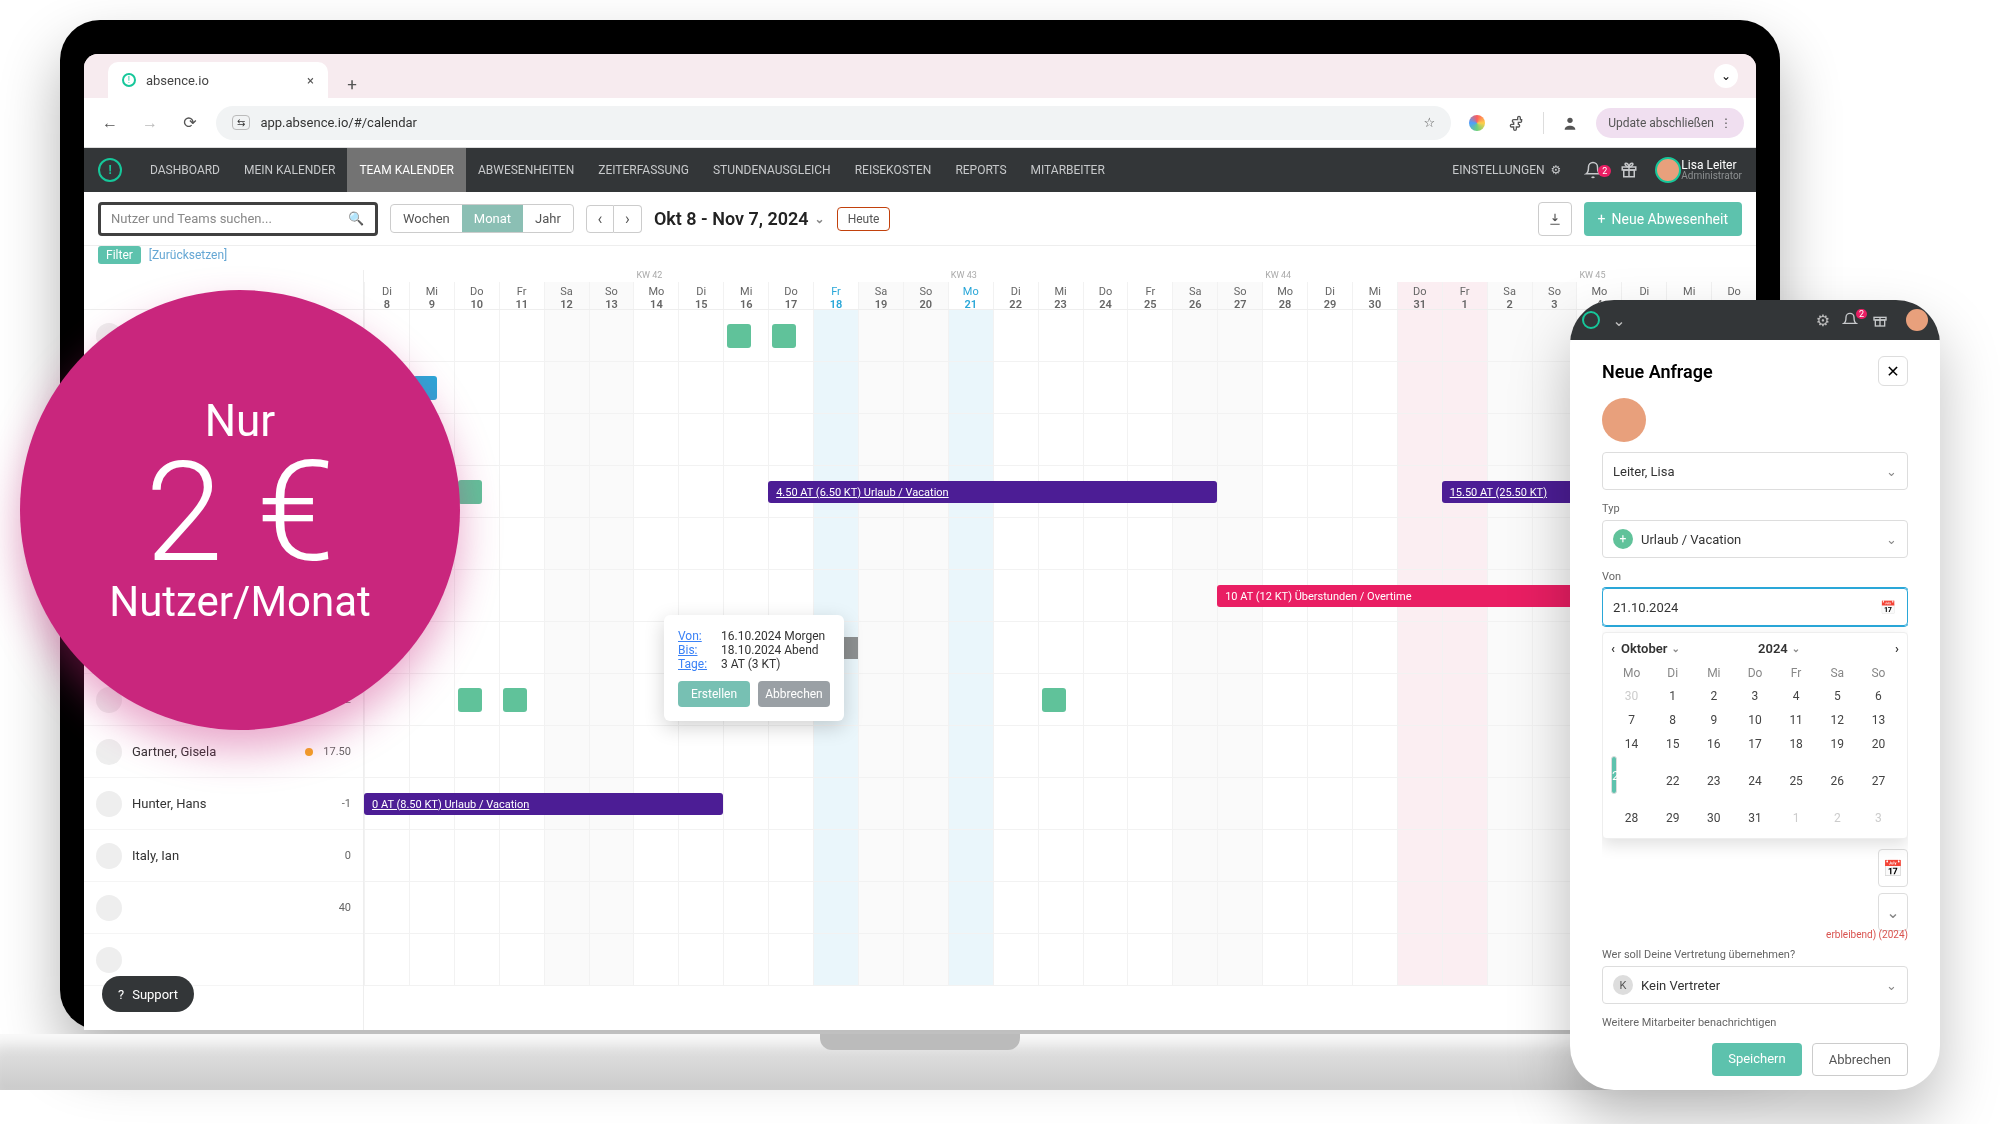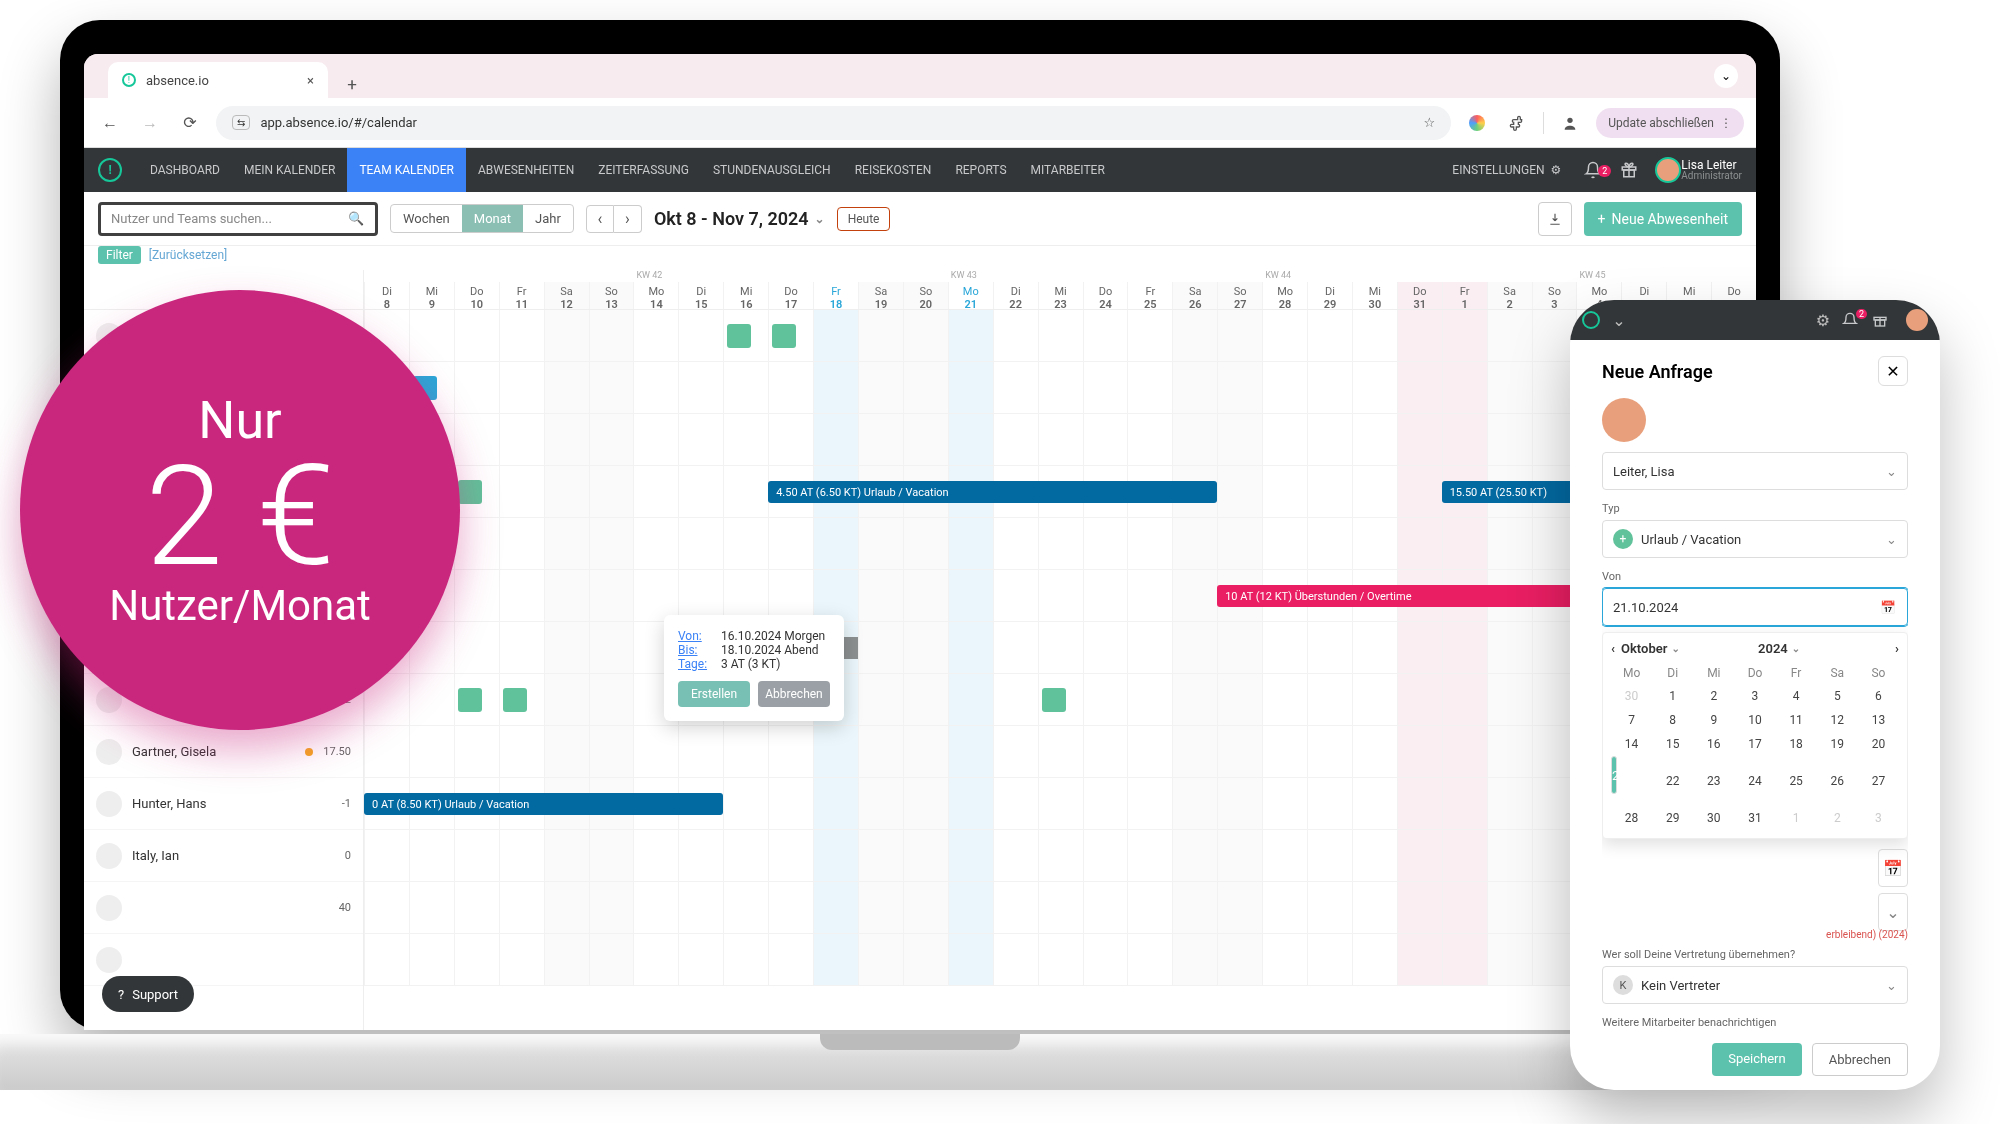--- a/index.html
+++ b/index.html
@@ -23,21 +23,21 @@
   .urlbar .icon-btn{width:28px;height:28px;display:flex;align-items:center;justify-content:center;color:#555;border-radius:50%;}
   .urlbar .addr{flex:1;height:34px;background:#f1f3f4;border-radius:17px;display:flex;align-items:center;padding:0 16px;font-size:13px;color:#333;gap:10px;}
   .urlbar .addr .star{margin-left:auto;color:#555;}
   .update-pill{height:30px;background:#f0dff0;border-radius:15px;padding:0 12px;display:flex;align-items:center;font-size:12px;color:#555;}
 
   
   .app { flex:1; background:#fff; display:flex; flex-direction:column; overflow:hidden;}
   .topnav{height:44px;background:#333638;display:flex;align-items:center;color:#c7c9cb;font-size:12px;padding:0 14px;gap:4px;}
   .topnav .logo{width:24px;height:24px;border-radius:50%;border:2px solid #16c79a;display:flex;align-items:center;justify-content:center;color:#16c79a;font-weight:700;margin-right:12px;}
   .topnav .navitem{padding:0 12px;height:100%;display:flex;align-items:center;white-space:nowrap;}
-  .topnav .navitem.active{background:#3b82f6;color:#fff;}
+  .topnav .navitem.active{background:#737373;color:#fff;}
   .topnav .spacer{flex:1;}
   .topnav .icon{width:32px;display:flex;justify-content:center;position:relative;}
   .topnav .badge{position:absolute;top:4px;right:-2px;background:#e91e63;color:#fff;border-radius:8px;font-size:9px;padding:1px 4px;}
   .topnav .user{display:flex;align-items:center;margin-left:6px;}
   .topnav .user .av{width:26px;height:26px;border-radius:50%;background:#e8a07c;border:2px solid #16c79a;}
   .topnav .user .tx .n{color:#fff;font-size:12px;line-height:12px;}
   .topnav .user .tx .r{color:#8d9091;font-size:10px;line-height:10px;}
 
   .toolbar{height:54px;display:flex;align-items:center;padding:0 14px;gap:12px;border-bottom:1px solid #eee;}
   .searchbox{flex:0 0 280px;height:34px;border:3px solid #404040;border-radius:4px;display:flex;align-items:center;padding:0 10px;font-size:13px;color:#888;gap:8px;}
@@ -75,41 +75,41 @@
   .grow .colcell.wend{background:#fafafa;}
   .grow .colcell.holiday{background:#fbeef2;}
   .grow .colcell.today{background:#eaf6fb;}
 
   .prow{height:52px;display:flex;align-items:center;padding:0 12px;gap:10px;font-size:13px;color:#333;border-bottom:1px solid #f5f5f5;position:relative;}
   .prow .av{width:26px;height:26px;border-radius:50%;background:#eee;flex-shrink:0;}
   .prow .bal{margin-left:auto;font-size:11px;color:#666;}
   .prow .dot{width:8px;height:8px;border-radius:50%;flex-shrink:0;}
 
   .bar{position:absolute;height:22px;top:15px;border-radius:3px;display:flex;align-items:center;padding:0 8px;font-size:11px;color:#fff;white-space:nowrap;overflow:hidden;}
-  .bar.green{background:#0369a1;}
+  .bar.green{background:#4c1d95;text-decoration:underline;}
   .bar.pink{background:#e91e63;}
   .bar.gray{background:#8d9091;}
   .sq{position:absolute;width:24px;height:24px;top:14px;border-radius:3px;}
   .sq.blue{background:#2aa7d8;}
   .sq.green{background:#60c29a;}
   .sq.gray{background:#8d9091;}
 
   
   .ttcard{position:absolute;background:#fff;border-radius:6px;box-shadow:0 6px 20px rgba(0,0,0,.18);padding:14px;font-size:12px;color:#333;z-index:40;width:180px;}
   .ttcard .lab{color:#3b82f6;display:inline-block;width:40px;text-decoration:underline;}
   .ttcard .btns{display:flex;gap:8px;margin-top:10px;}
   .ttcard .btn{flex:1;padding:6px 0;text-align:center;border-radius:4px;font-size:12px;}
   .ttcard .btn.pri{background:#77c0b3;color:#fff;text-align:center;}
   .ttcard .btn.sec{background:#9aa0a5;color:#fff;}
 
   .supportfab{position:absolute;left:18px;bottom:18px;background:#333638;color:#fff;border-radius:22px;height:36px;padding:0 16px;display:flex;align-items:center;gap:8px;font-size:13px;}
 
   
   .pricebadge{position:absolute;left:20px;top:290px;width:440px;height:440px;border-radius:50%;background:#c9267d;color:#fff;display:flex;flex-direction:column;align-items:center;justify-content:center;z-index:50;box-shadow:0 20px 40px rgba(201,38,125,.4);}
-  .pricebadge .l1{font-size:52px;text-align:center;}
+  .pricebadge .l1{font-size:44px;text-align:center;}
   .pricebadge .l2{font-size:140px;line-height:130px;font-weight:300;}
   .pricebadge .l3{font-size:42px;}
 
   
   .phone{position:absolute;right:60px;top:300px;width:370px;height:790px;background:#fff;border-radius:44px;box-shadow:0 30px 60px rgba(0,0,0,.25);overflow:hidden;z-index:60;}
   .phone .ptop{height:40px;background:#333638;display:flex;align-items:center;padding:0 12px;gap:8px;}
   .phone .ptop .ic{color:#bbb;width:22px;text-align:center;position:relative;}
   .phone .ptop .logo{width:18px;height:18px;border-radius:50%;border:2px solid #16c79a;}
   .phone .ptop .badge{position:absolute;top:-3px;right:-3px;background:#e91e63;color:#fff;border-radius:7px;font-size:9px;padding:0 3px;}
   .phone .ptop .pav{width:22px;height:22px;border-radius:50%;background:#e8a07c;margin-left:4px;}

